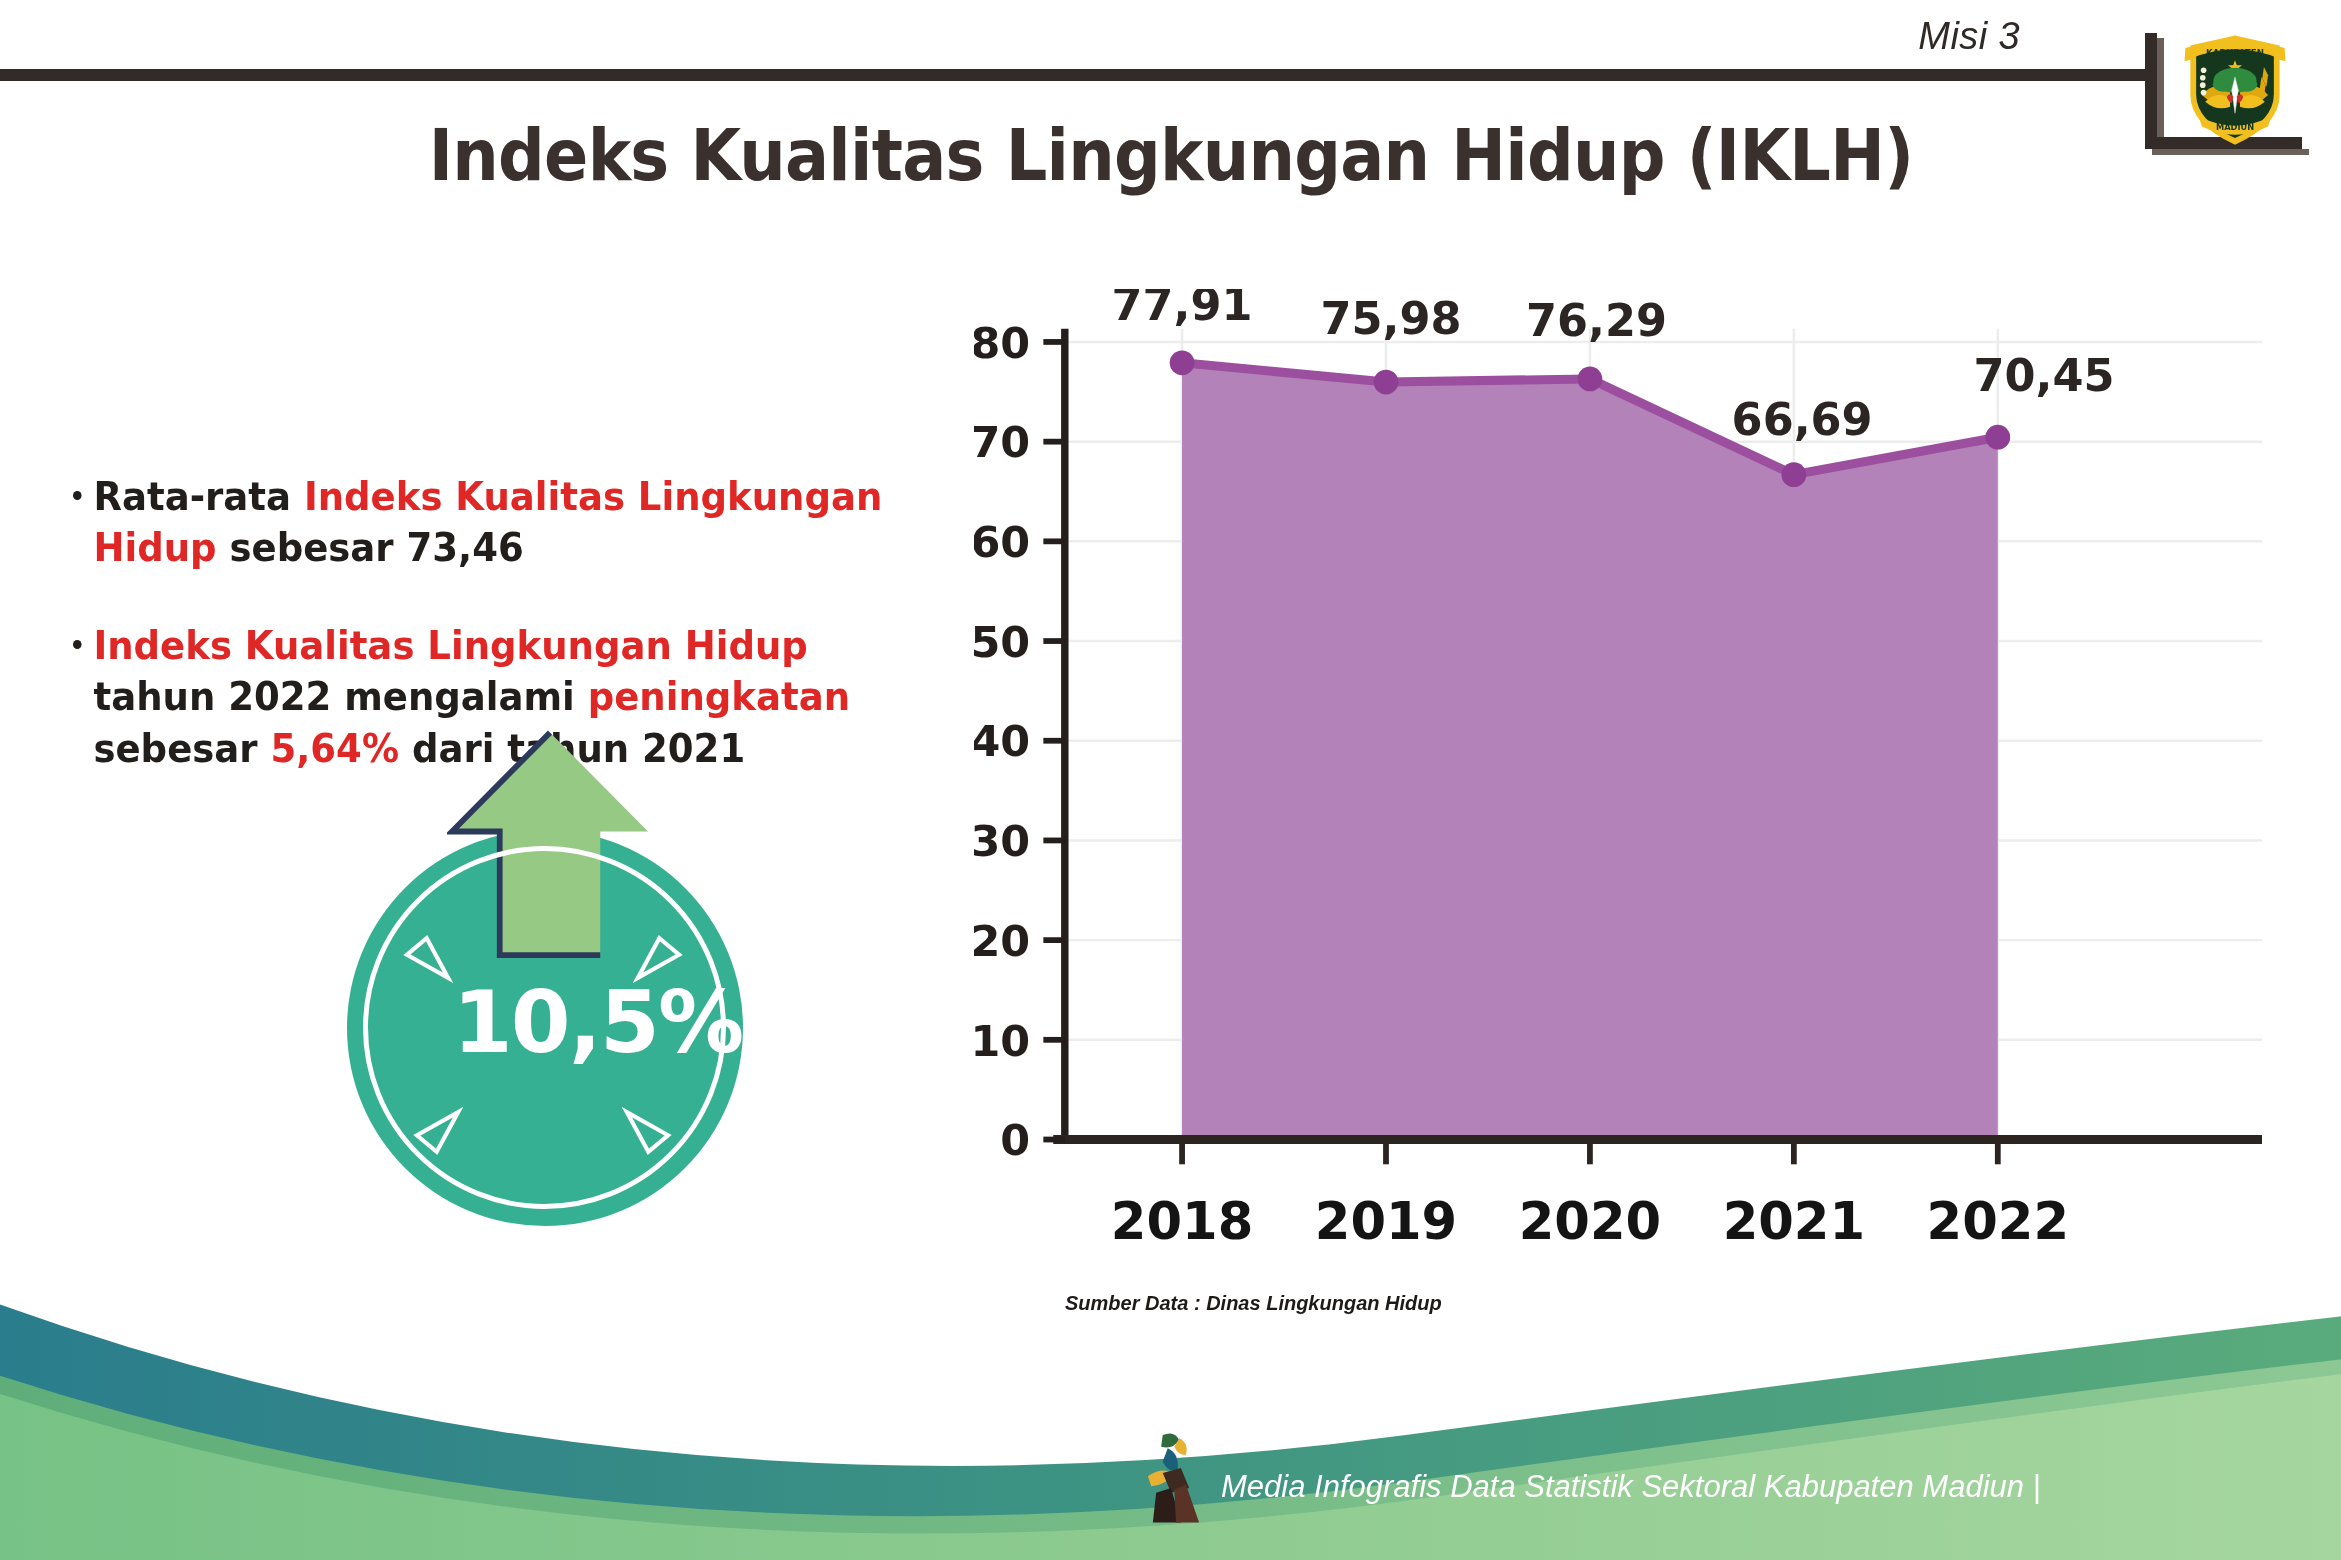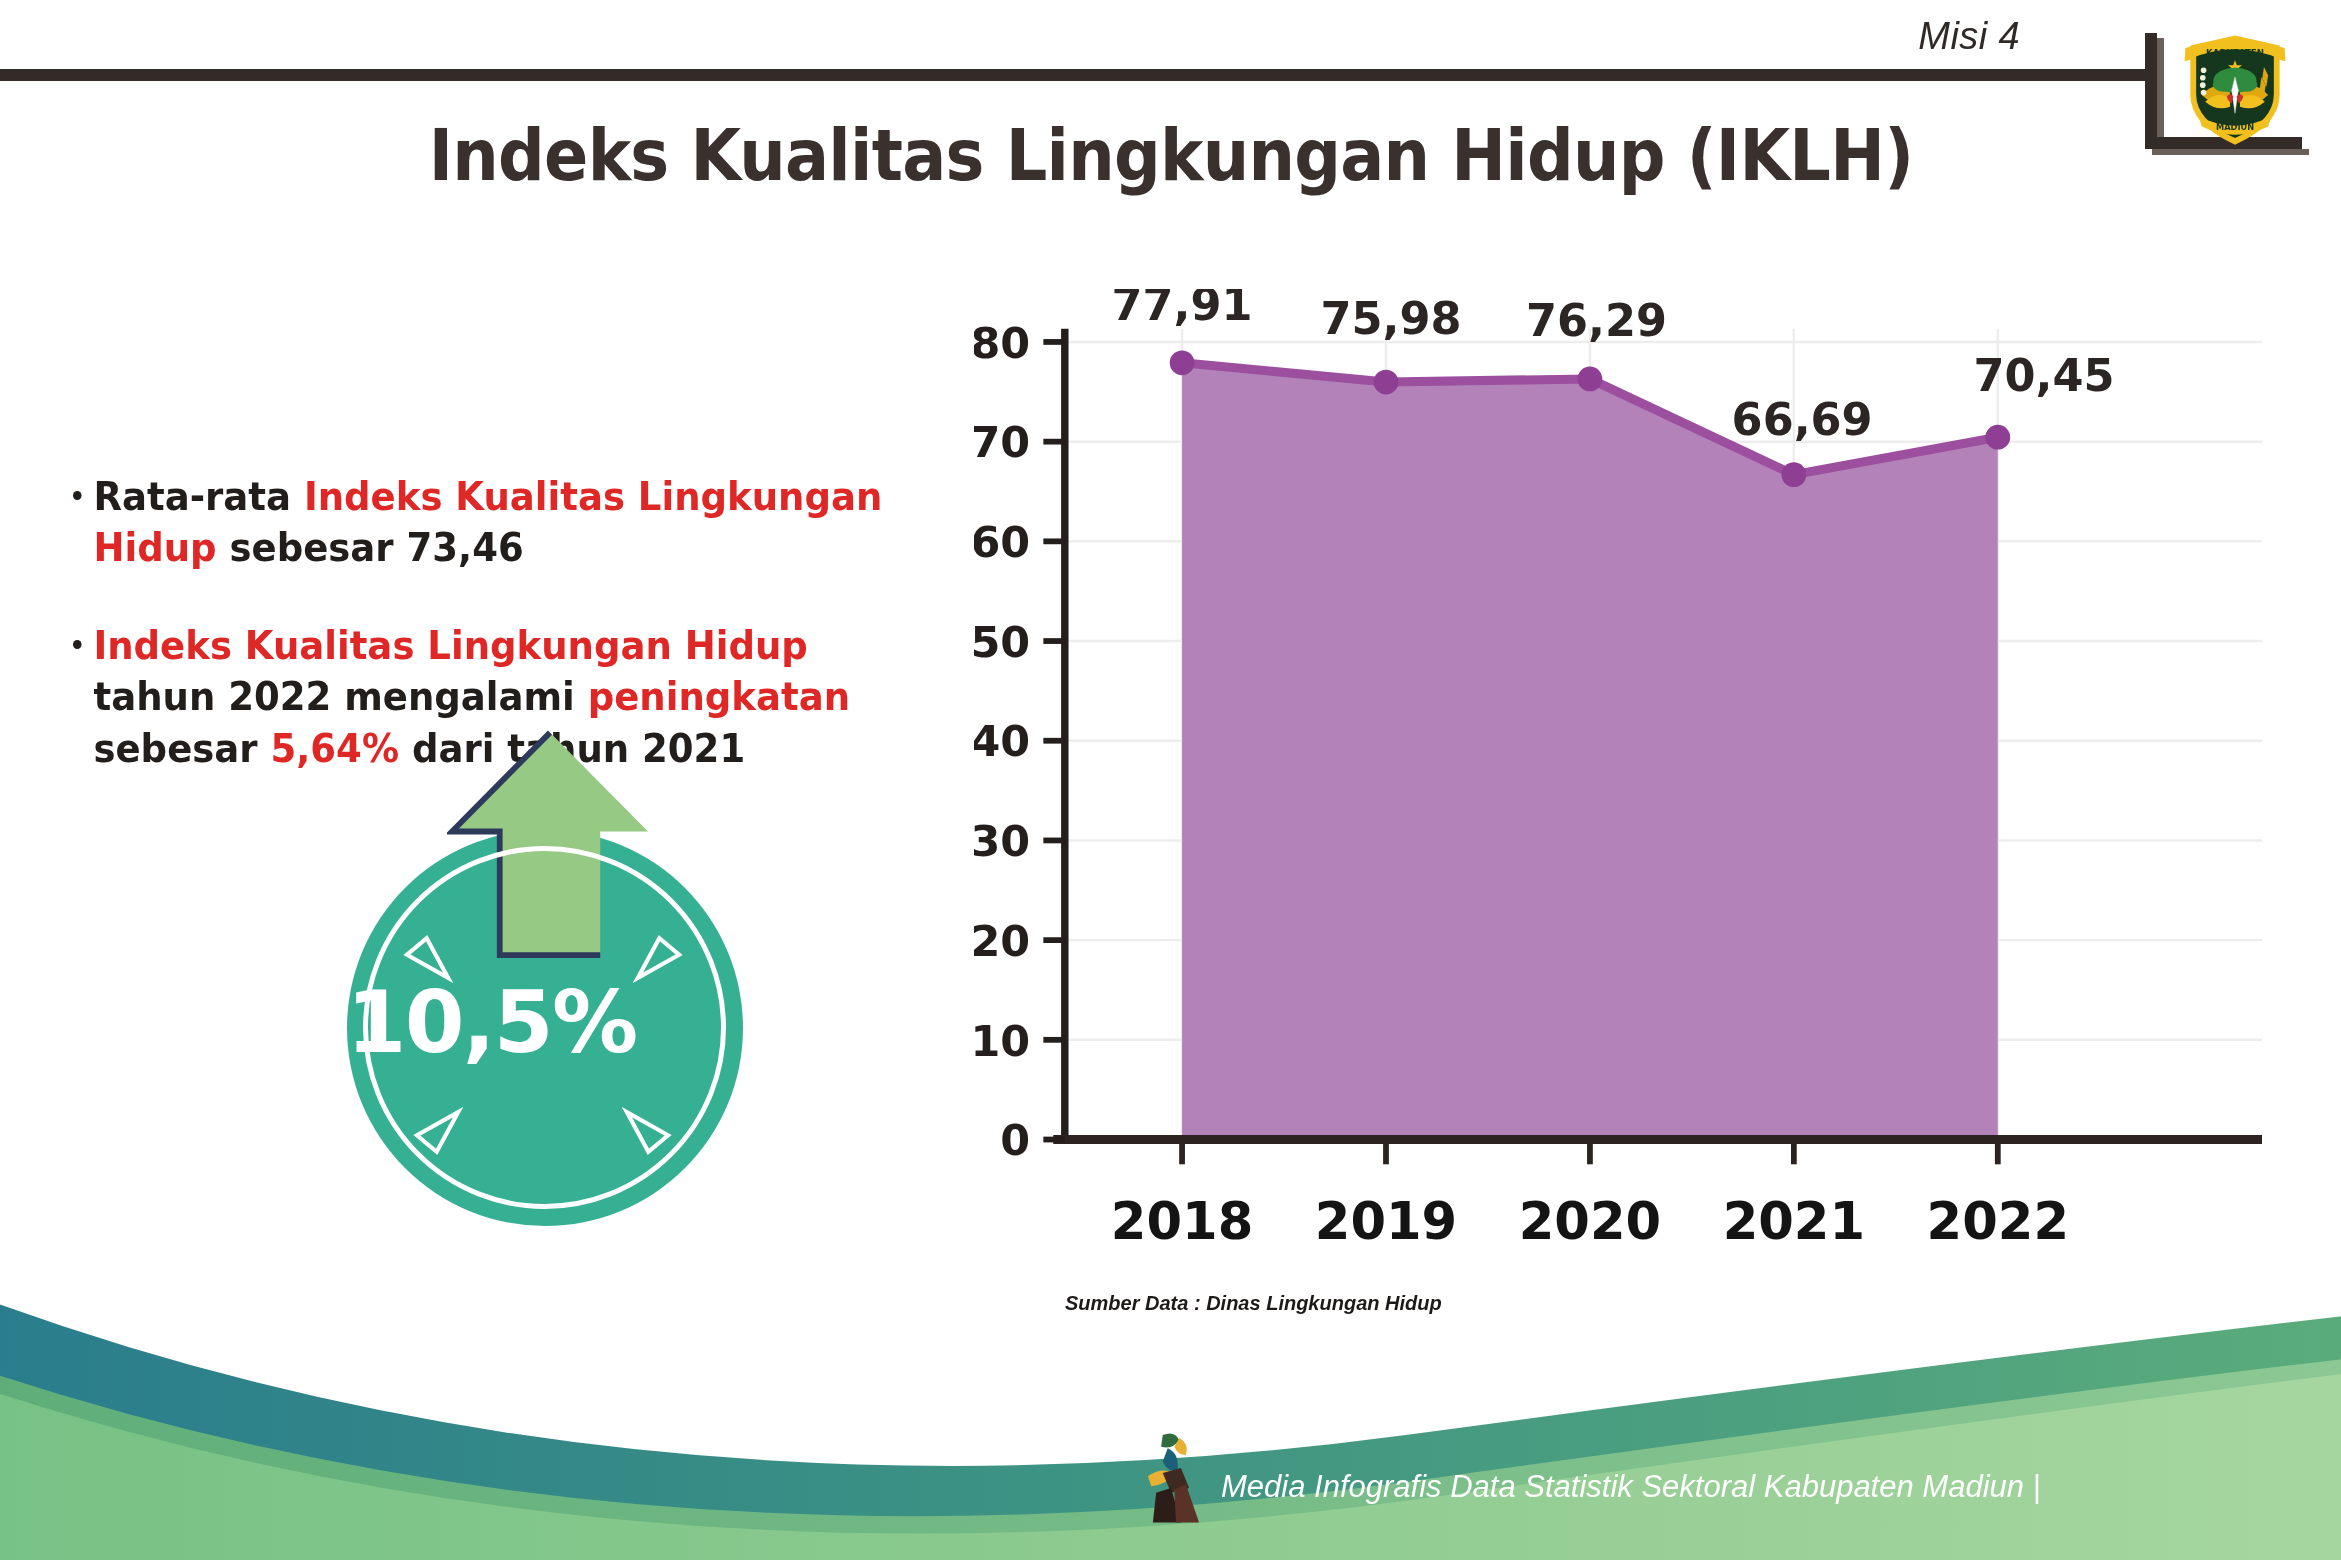--- a/index.html
+++ b/index.html
@@ -156,21 +156,21 @@
     border-radius: 50%;
     border: 5px solid #ffffff;
     box-sizing: border-box;
     z-index: 3;
   }
   #badge-value {
     position: absolute;
     left: 20.6px;
     top: 225px;
     width: 396px;
-    text-align: left;
+    text-align: right;
     font-family: "DejaVu Sans", sans-serif;
     font-weight: bold;
     font-size: 86px;
     color: #ffffff;
     z-index: 4;
     letter-spacing: -1.7px;
   }
   .tick-arrow {
     position: absolute;
     z-index: 4;
@@ -250,21 +250,21 @@
     color: #ffffff;
     white-space: nowrap;
     z-index: 5;
   }
 </style>
 </head>
 <body>
 
 <div id="header-rule"></div>
 
-<div id="misi-label">Misi 4</div>
+<div id="misi-label">Misi 3</div>
 
 <div id="header-bracket">
   <div class="vshadow"></div>
   <div class="hshadow"></div>
   <div class="vbar"></div>
   <div class="hbar"></div>
 </div>
 
 <div id="emblem">
   <svg viewBox="0 0 128 150" width="106" height="124" xmlns="http://www.w3.org/2000/svg">

